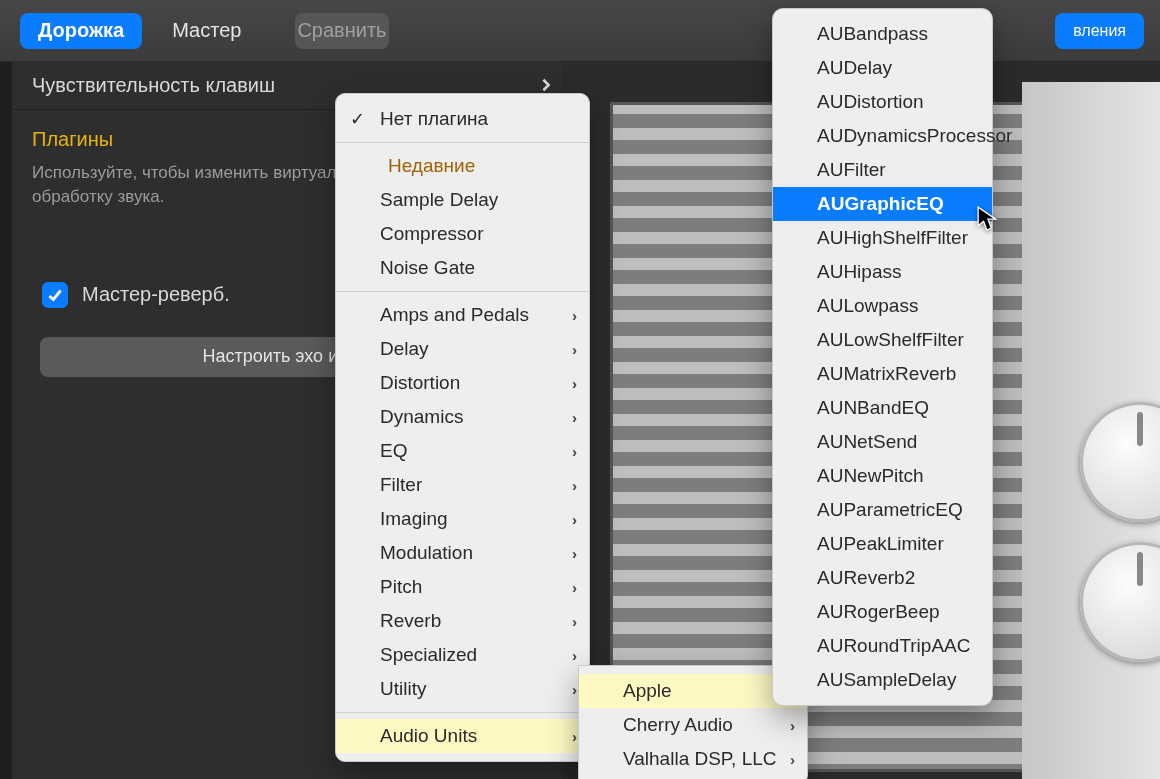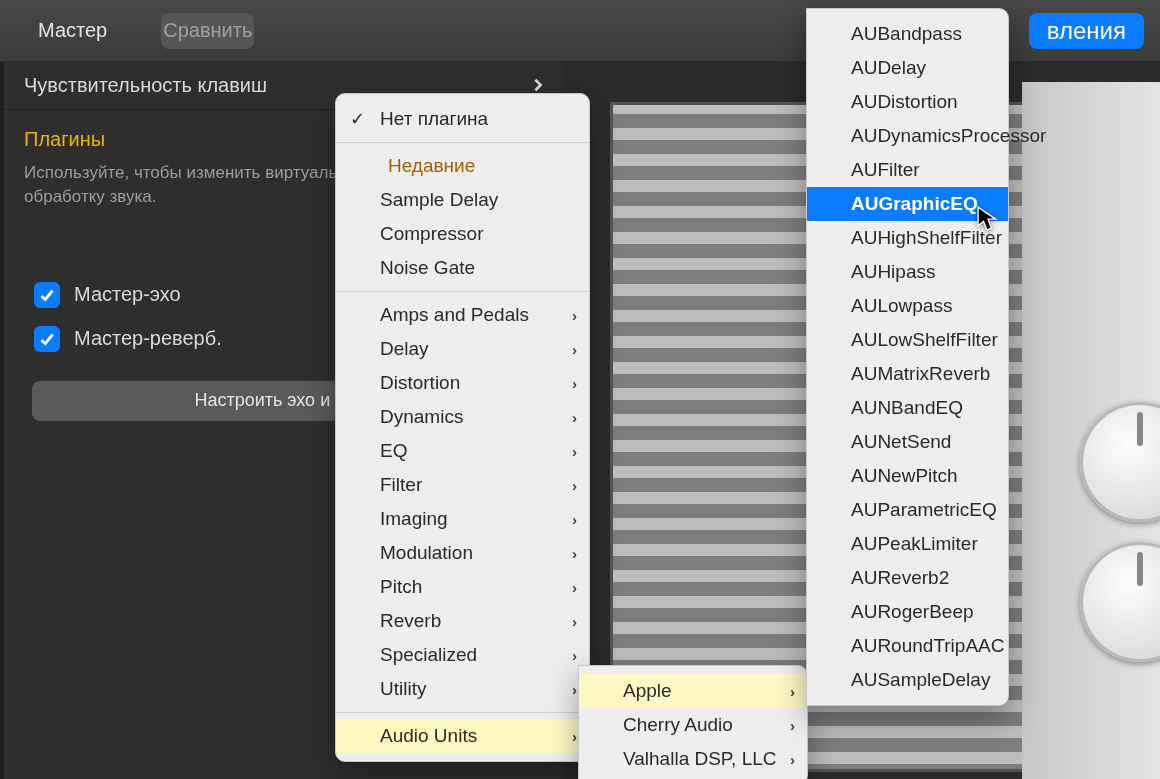--- a/index.html
+++ b/index.html
@@ -57,28 +57,28 @@
     display: flex; align-items: center;
   }
   .right-btn {
     position: absolute;
     right: 16px; top: 13px;
     height: 36px;
     padding: 0 18px;
     border-radius: 8px;
     background: #0a7cff;
     color: #ffffff;
-    font-size: 24px;
+    font-size: 16px;
     display: flex; align-items: center;
   }
 
   
   .panel {
     position: absolute;
-    left: 4px; top: 62px;
+    left: 12px; top: 62px;
     width: 562px;
     bottom: 0;
     background: #2e2e2e;
     color: #d9d9d9;
     border-right: 1px solid #1a1a1a;
   }
   .row-sens {
     height: 48px;
     display: flex; align-items: center;
     padding: 0 20px;
@@ -212,71 +212,61 @@
   }
   .menu .mi.disabled { color: #a16207; margin-left: 8px; }
   .menu hr {
     border: none; border-top: 1px solid #cfcfcf;
     margin: 6px 0;
   }
   .menu .mi.highlight { background: #fef9c3; }
 
   .menu1 { left: 335px; top: 93px;  width: 255px; }
   .menu2 { left: 578px; top: 665px; width: 230px; border-top-left-radius: 0; border-bottom-left-radius: 0;}
-  .menu3 { left: 806px; top: 8px;   width: 203px; border-top-left-radius: 0; border-bottom-left-radius: 0;}
+  .menu3 { left: 772px; top: 8px;   width: 221px; border-top-left-radius: 0; border-bottom-left-radius: 0; border-radius: 11px;}
 
   
   .chevron-icon svg { width: 14px; height: 14px; stroke: currentColor; fill: none; stroke-width: 3; }
 
   .cursor {
     position: absolute;
     left: 977px; top: 206px;
     width: 22px; height: 26px;
     pointer-events: none;
     z-index: 999;
   }
   .cursor svg { filter: drop-shadow(0 1px 2px rgba(0,0,0,.5)); }
 
 </style>
 </head>
 <body>
 
 <div class="toolbar">
   <div class="seg-group">
+    <div class="seg-btn active">Дорожка</div>
     <div class="seg-btn">Мастер</div>
   </div>
   <div class="cmp-btn">Сравнить</div>
   <div class="right-btn">вления</div>
 </div>
 
 <div class="panel">
   <div class="row-sens">
     <span>Чувствительность клавиш</span>
     <span class="chevron-icon">
       <svg viewBox="0 0 16 16">
           <polyline points="5,2 11,8 5,14"></polyline>
         </svg>
     </span>
   </div>
   <div class="section-title">Плагины</div>
   <div class="section-help">Используйте, чтобы изменить виртуальный инструмент или обработку звука.</div>
 
   <div style="height:40px"></div>
 
-  <div class="check-row">
-    <div class="checkbox">
-      <svg viewBox="0 0 16 16">
-          <polyline points="3,9 6.5,12 13,4" fill="none" stroke="white" stroke-width="2.5"></polyline>
-        </svg>
-    </div>
-    <span>Мастер-эхо</span>
-    <div class="slider-track">
-        <div class="slider-thumb"></div>
-      </div>
-  </div>
 
   <div class="check-row">
     <div class="checkbox">
       <svg viewBox="0 0 16 16">
           <polyline points="3,9 6.5,12 13,4" fill="none" stroke="white" stroke-width="2.5"></polyline>
         </svg>
     </div>
     <span>Мастер-реверб.</span>
     <div class="slider-track">
         <div class="slider-thumb"></div>

